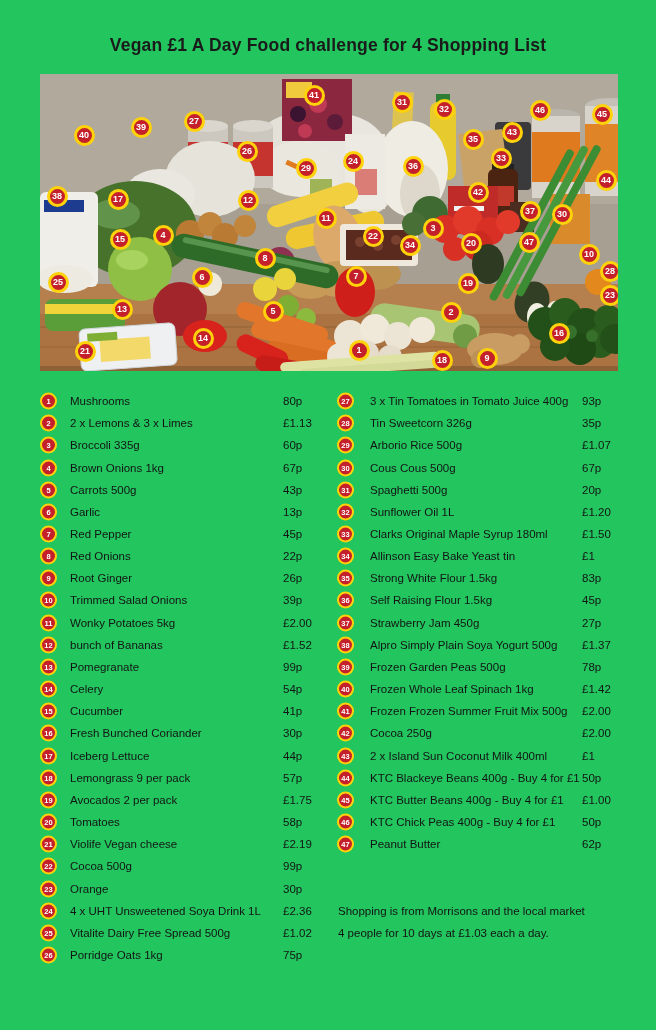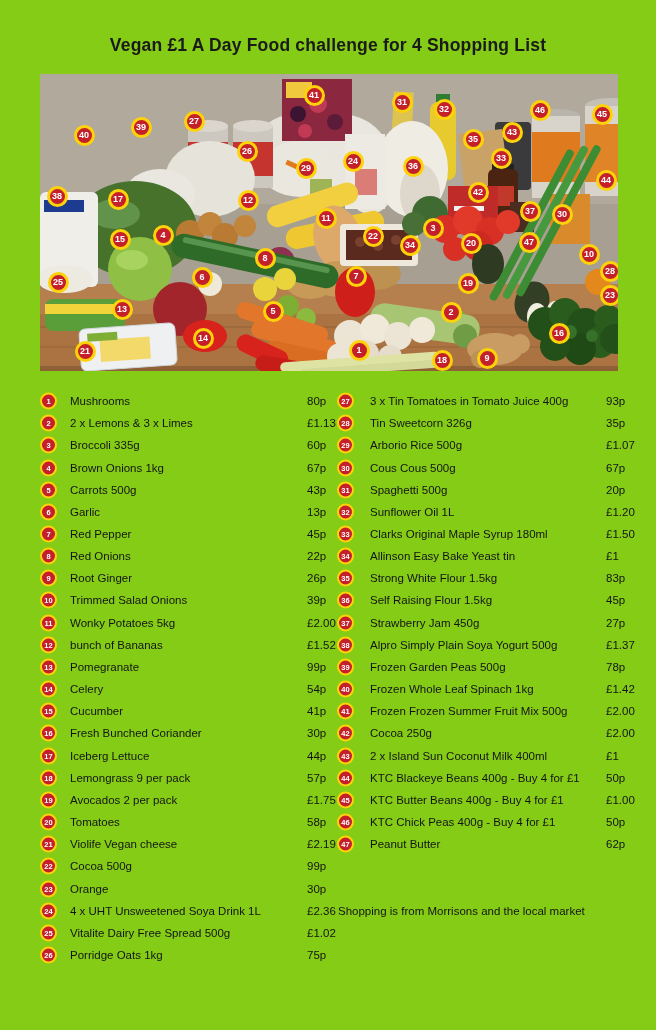--- a/index.html
+++ b/index.html
@@ -1,17 +1,17 @@
 <!DOCTYPE html>
 <html style="--red: #c4202c; --ring: #ffd20a;"><head>
 <meta charset="utf-8">
 <style>
   html,body{margin:0;padding:0;background:#ffffff;}
   .page{
-    position:relative;width:656px;height:1030px;background:#84cc16;
+    position:relative;width:656px;height:1030px;background:#22c55e;
     font-family:"Liberation Sans", sans-serif;color:#111;overflow:hidden;
   }
   .title{
     position:absolute;top:35px;left:0;width:656px;text-align:center;
     font-size:17.5px;font-weight:bold;color:#1a1a1a;letter-spacing:0.2px;
   }
   .photo{
     position:absolute;left:40px;top:74px;width:578px;height:297px;overflow:hidden;
     background:linear-gradient(180deg,#b3ac9f 0%,#a29a8c 55%,#9a9183 62%,#b5804d 70%,#a96f3e 100%);
   }
@@ -26,21 +26,21 @@
   .col-right{left:337px;}
   .row{position:relative;height:22.16px;}
   .badge{
     position:absolute;left:0;top:50%;transform:translateY(-50%);
     width:13px;height:13px;border:2px solid var(--ring,#ffd20a);border-radius:50%;
     background:var(--red,#c4202c);color:#fff;font-size:7.5px;font-weight:bold;
     line-height:13px;text-align:center;box-sizing:content-box;
   }
   .label{position:absolute;left:30px;top:50%;transform:translateY(-50%);font-size:11.5px;white-space:nowrap;color:#141414;}
   .col-right .label{left:33px;}
-  .price{position:absolute;left:243px;top:50%;transform:translateY(-50%);font-size:11.5px;white-space:nowrap;color:#141414;margin-left:24px;}
+  .price{position:absolute;left:243px;top:50%;transform:translateY(-50%);font-size:11.5px;white-space:nowrap;color:#141414;}
   .col-right .price{left:245px;}
   .total-label{position:absolute;left:33px;top:50%;transform:translateY(-50%);font-size:11.5px;color:#141414;}
   .note{position:absolute;left:1px;top:50%;transform:translateY(-50%);font-size:11.5px;white-space:nowrap;color:#141414;}
 </style>
 </head>
 <body>
 
 <div class="page">
 
   <div class="title">Vegan £1 A Day Food challenge for 4 Shopping List</div>
@@ -503,15 +503,18 @@
       <div class="row">
         <span class="badge">47</span>
         <span class="label">Peanut Butter</span>
         <span class="price">62p</span>
       </div>
       <div class="row"></div>
       <div class="row"></div>
       <div class="row">
         <span class="note">Shopping is from Morrisons and the local market</span>
       </div>
+      <div class="row">
+        <span class="note">4 people for 10 days at £1.03 each a day.</span>
+      </div>
     </div>
 
 </div>
 
 </body></html>

